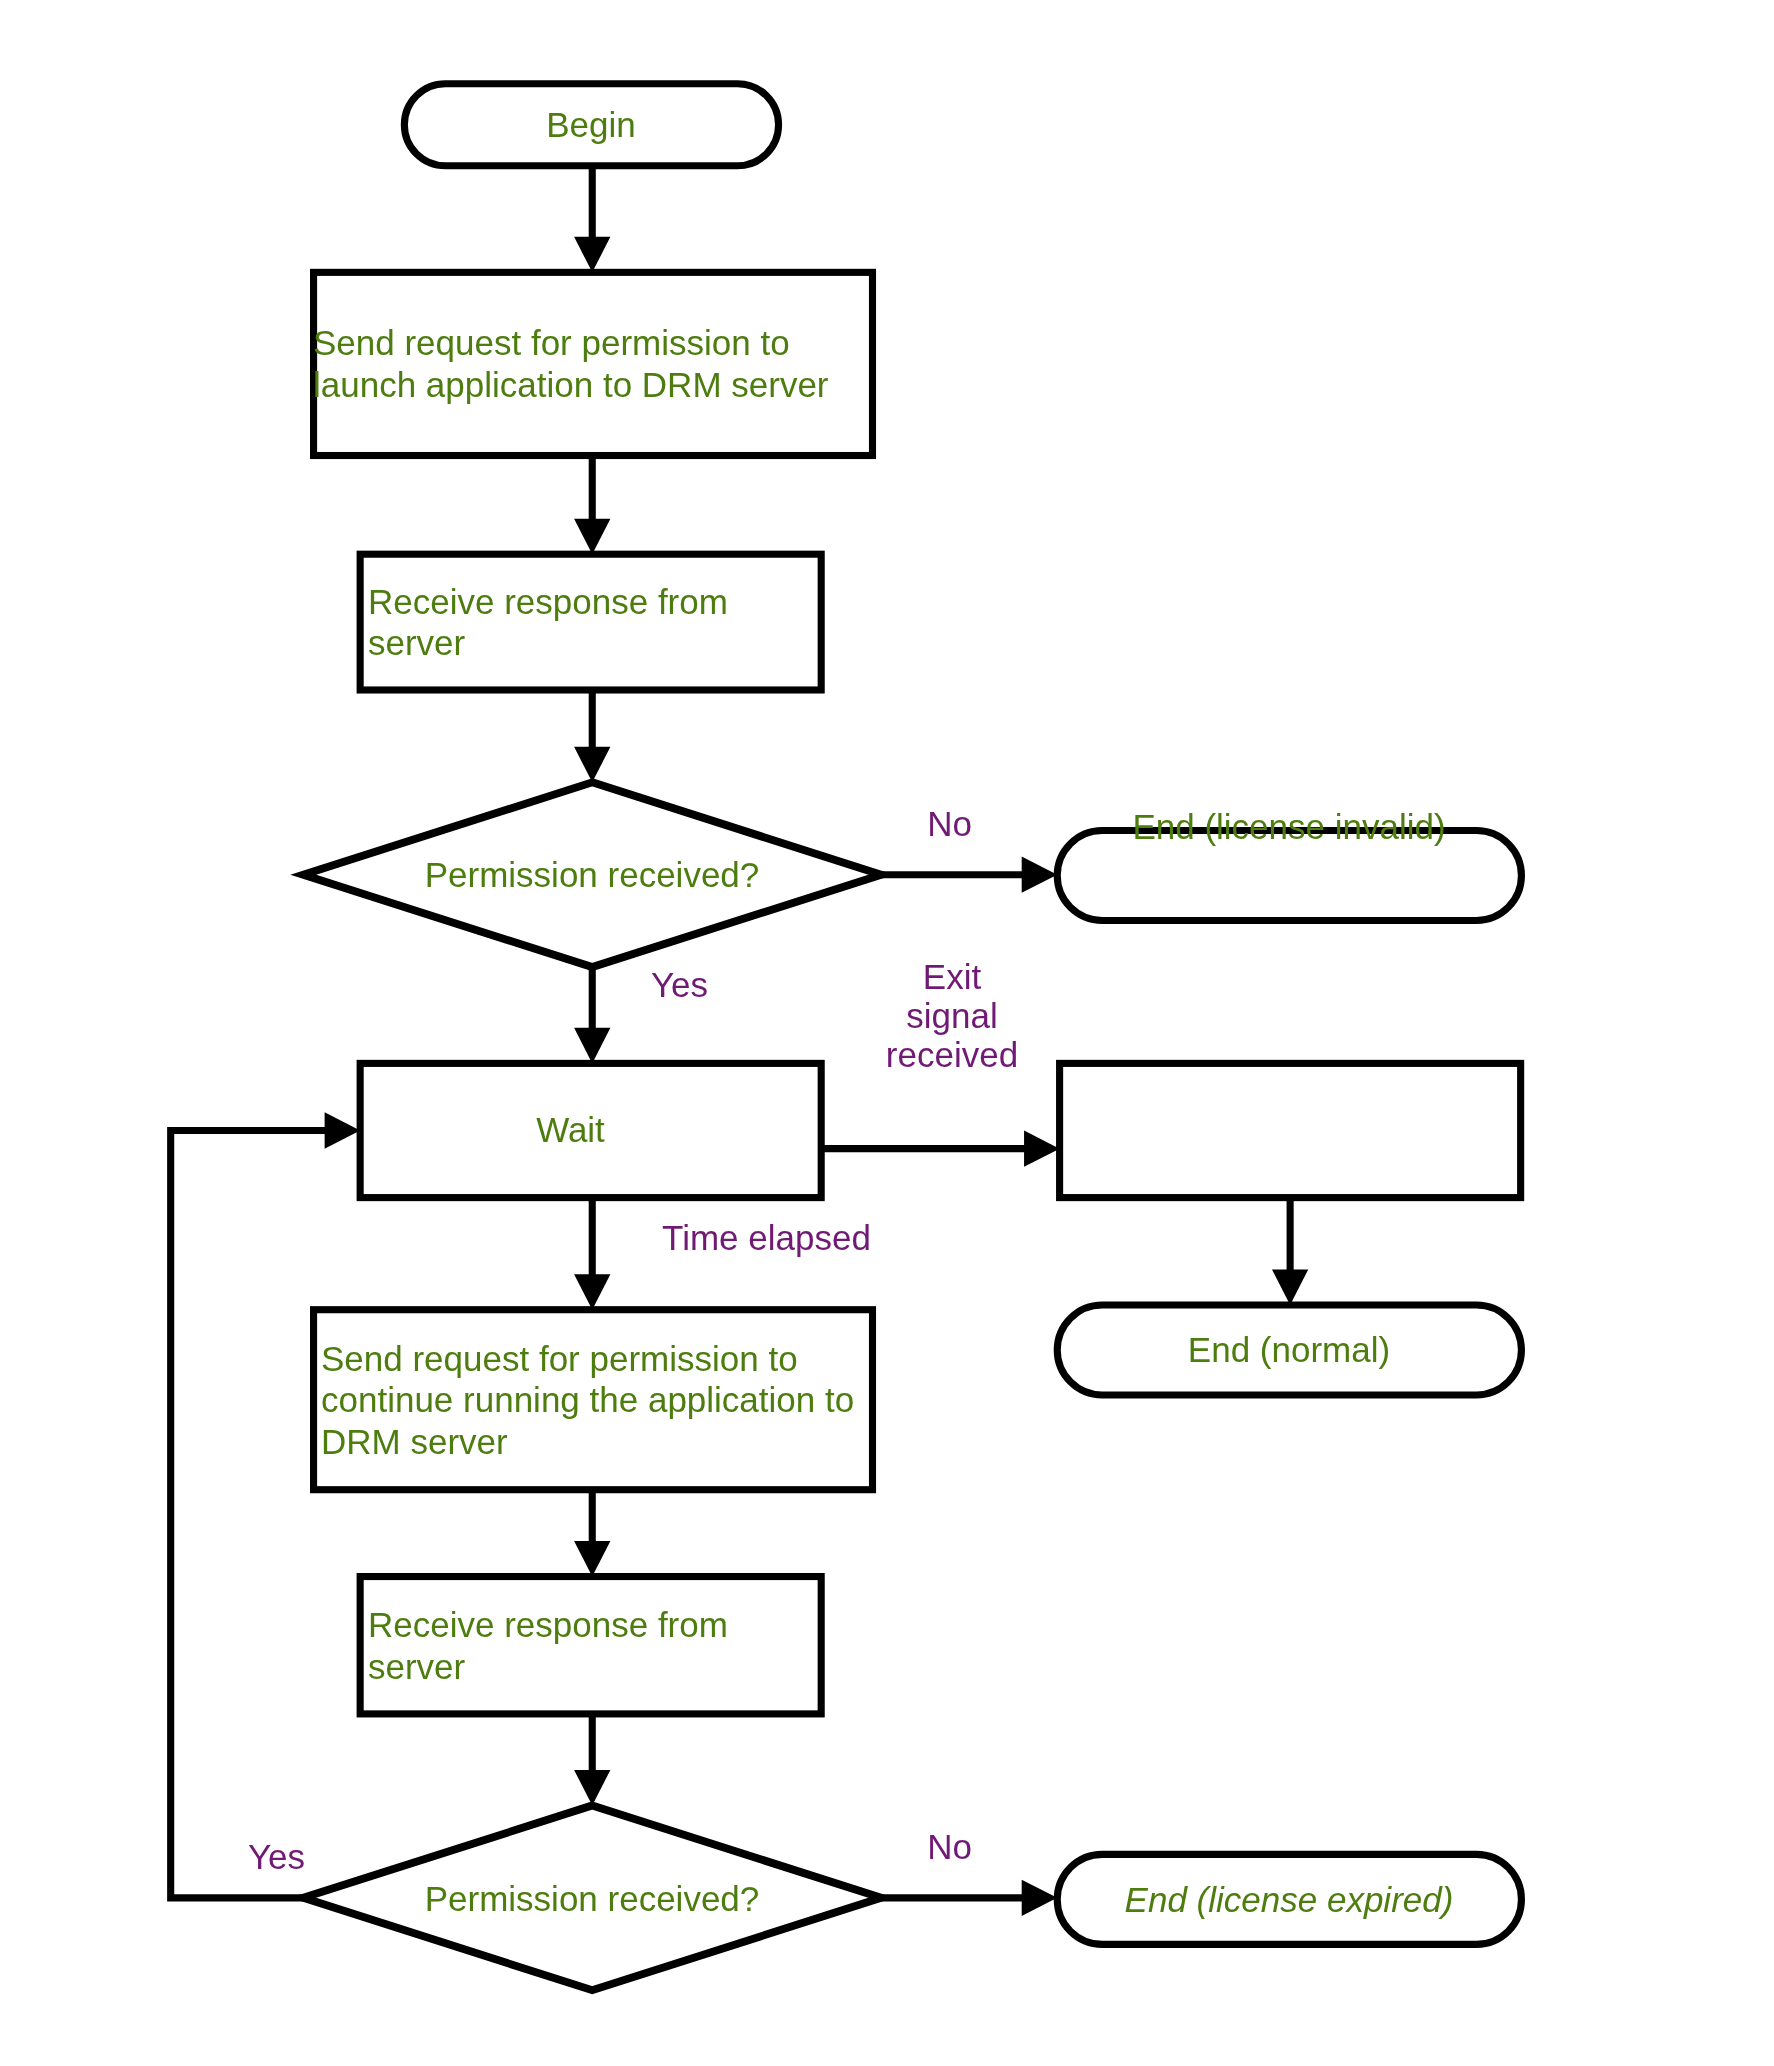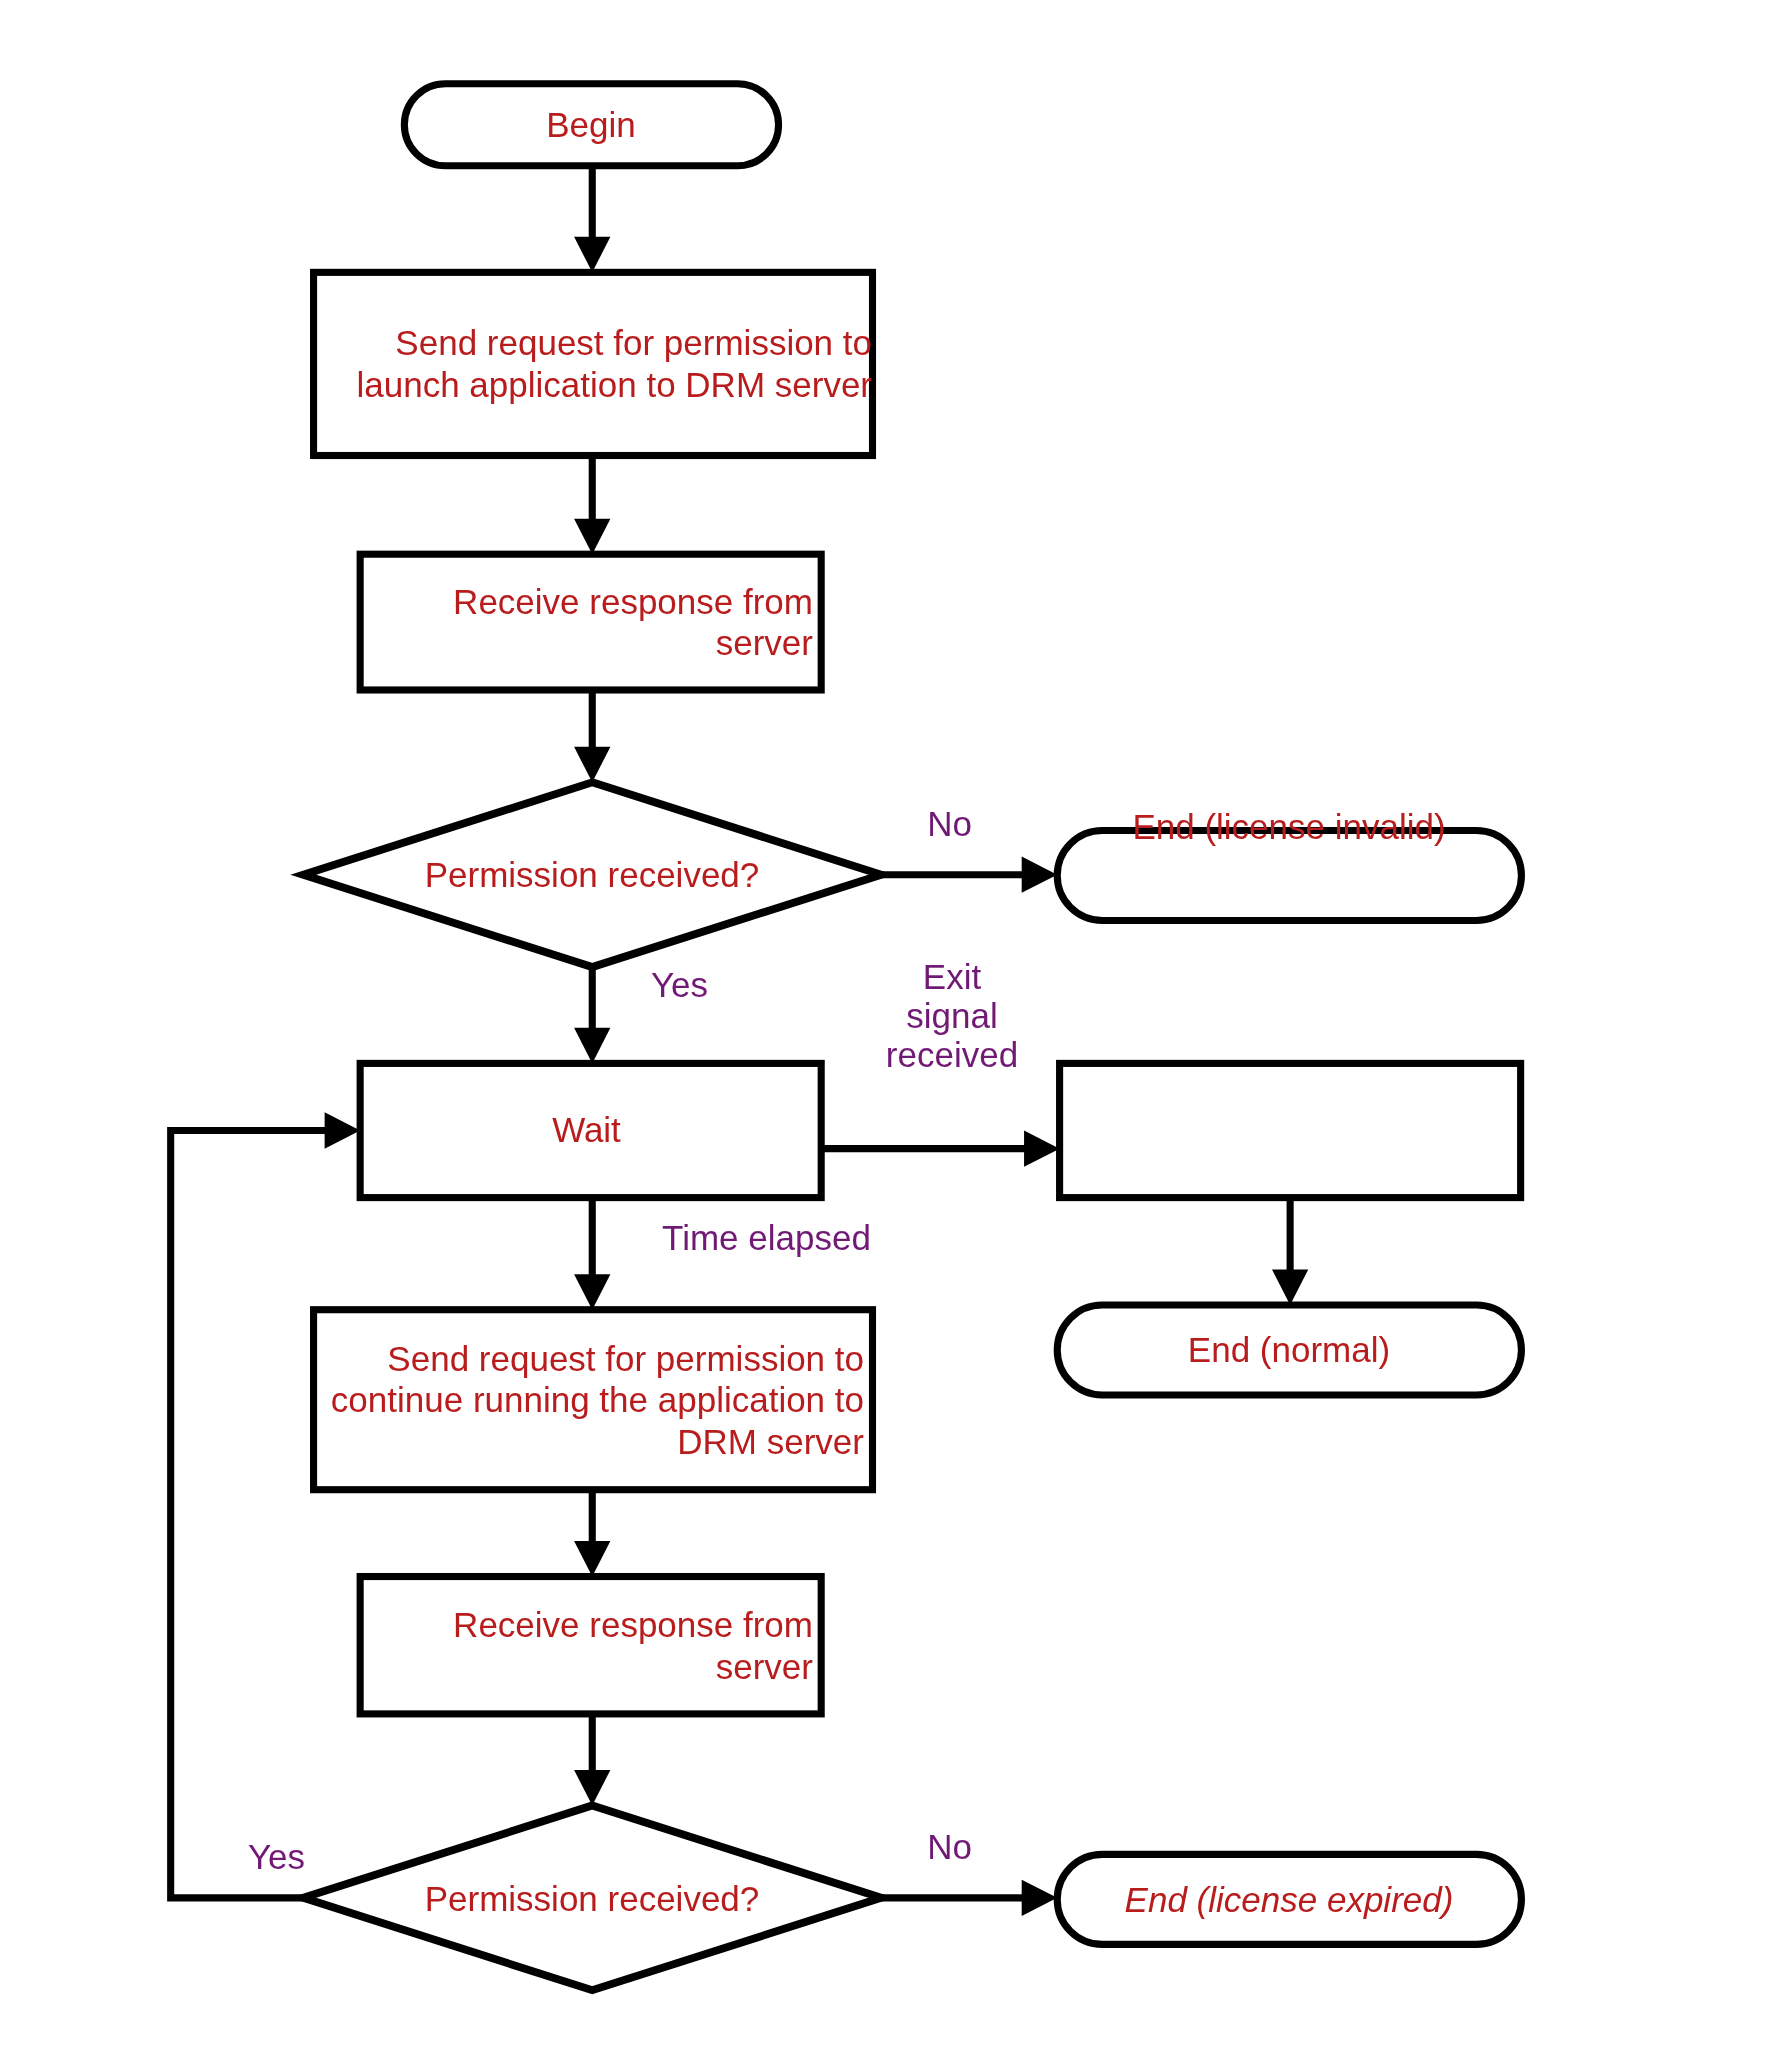--- a/index.html
+++ b/index.html
@@ -22,22 +22,22 @@
     left: 0;
     top: 0;
     width: 1775px;
     height: 2066px;
   }
   .node-label {
     position: absolute;
     display: flex;
     align-items: center;
     justify-content: center;
-    text-align: right;
-    color: #b91c1c;
+    text-align: left;
+    color: #4d7c0f;
     font-size: 35px;
     line-height: 1.18;
     pointer-events: none;
     white-space: pre-line;
   }
   .edge-label {
     position: absolute;
     color: #701a75;
     font-size: 35px;
     line-height: 1.12;
@@ -141,21 +141,21 @@
   <div class="node-label" style="left:404px; top:84px; width:374px; height:82px;">Begin</div>
 
   <div class="node-label" style="left:313px; top:272px; width:559px; height:183px;">Send request for permission to launch application to DRM server</div>
 
   <div class="node-label" style="left:368px; top:554px; width:445px; height:136px;">Receive response from server</div>
 
   <div class="node-label" style="left:359px; top:835px; width:466px; height:79px;">Permission received?</div>
 
   <div class="node-label" style="left:1057px; top:782px; width:464px; height:90px;">End (license invalid)</div>
 
-  <div class="node-label" style="left:356px; top:1063px; width:461px; height:134px;">Wait</div>
+  <div class="node-label" style="left:340px; top:1063px; width:461px; height:134px;">Wait</div>
 
 
   <div class="node-label" style="left:321px; top:1310px; width:543px; height:180px;">Send request for permission to continue running the application to DRM server</div>
 
   <div class="node-label" style="left:1057px; top:1305px; width:464px; height:90px;">End (normal)</div>
 
   <div class="node-label" style="left:368px; top:1577px; width:445px; height:137px;">Receive response from server</div>
 
   <div class="node-label" style="left:359px; top:1859px; width:466px; height:79px;">Permission received?</div>
 

